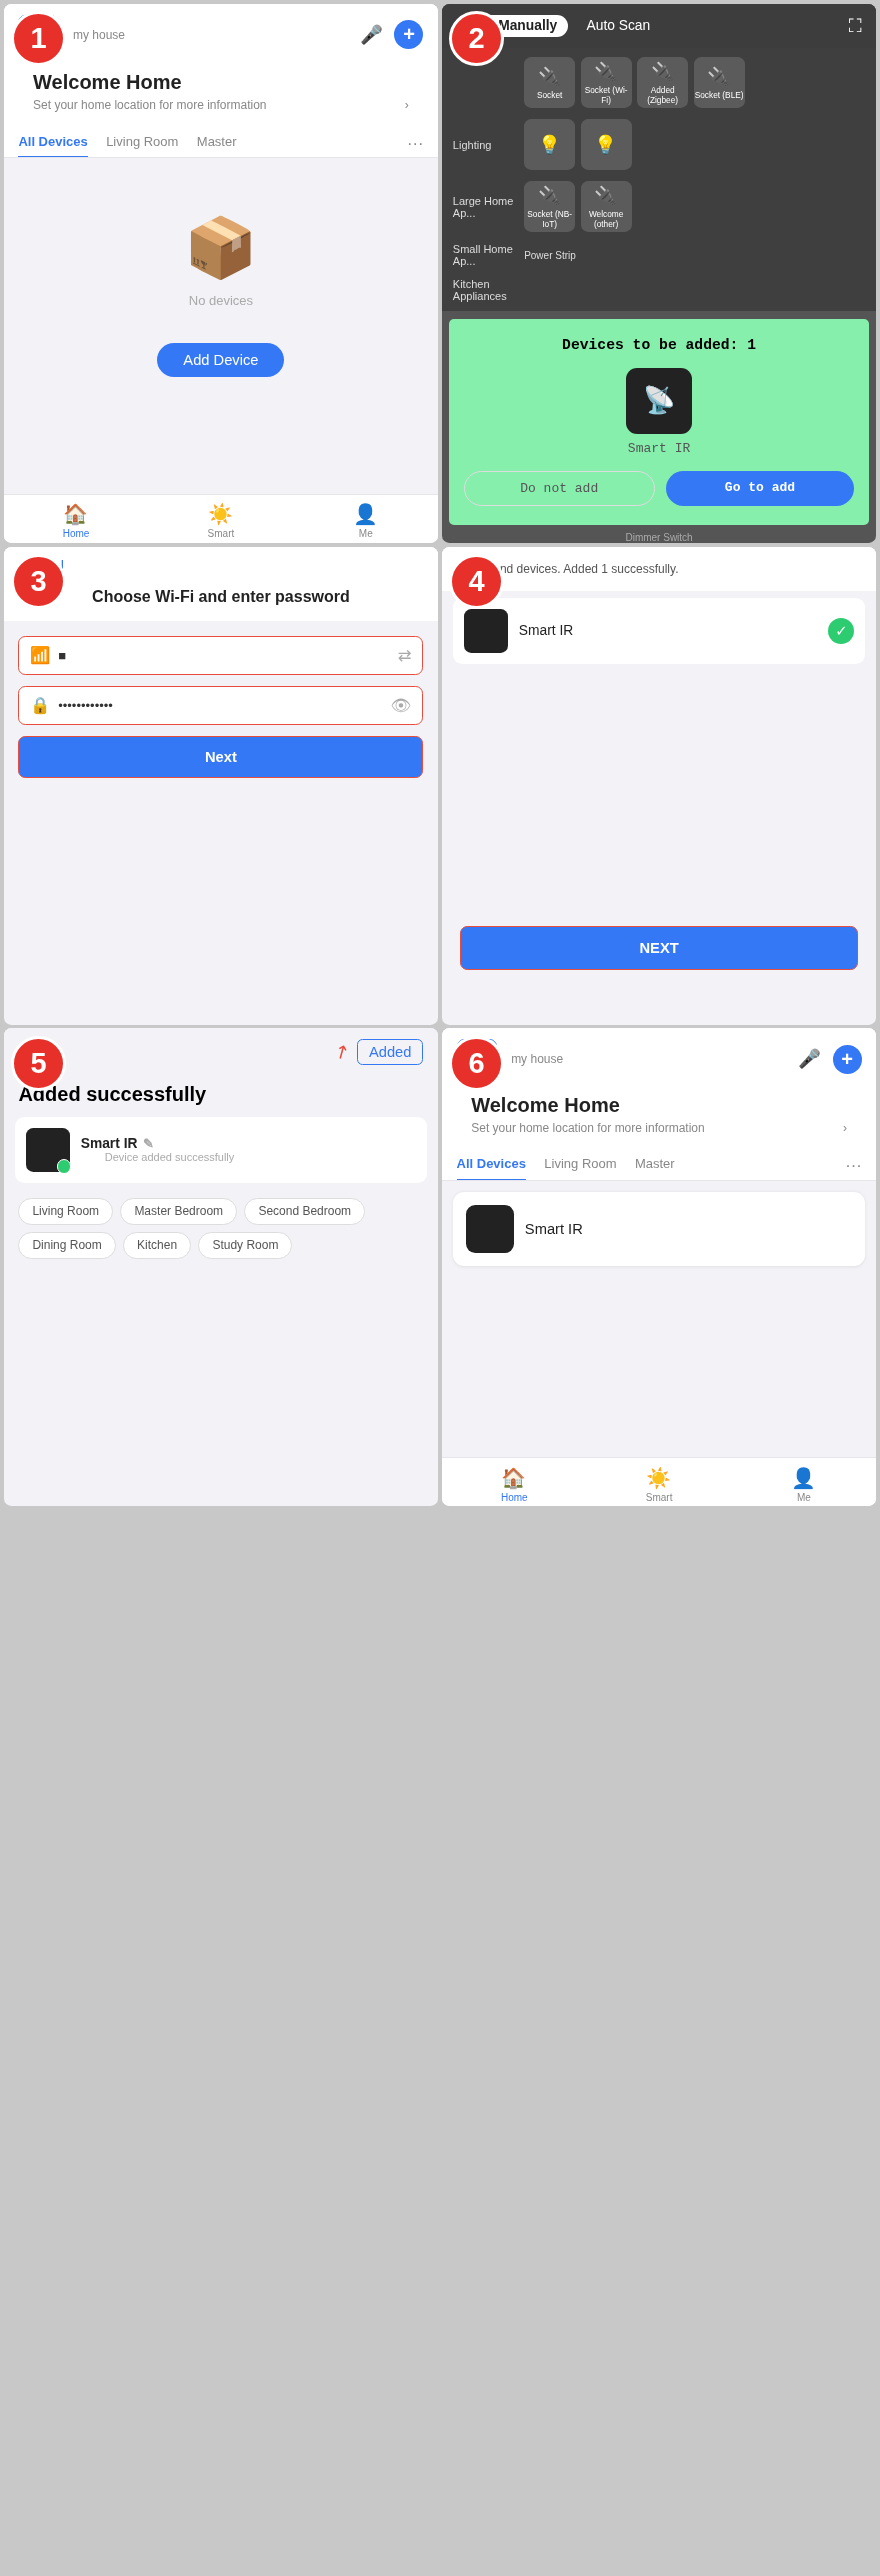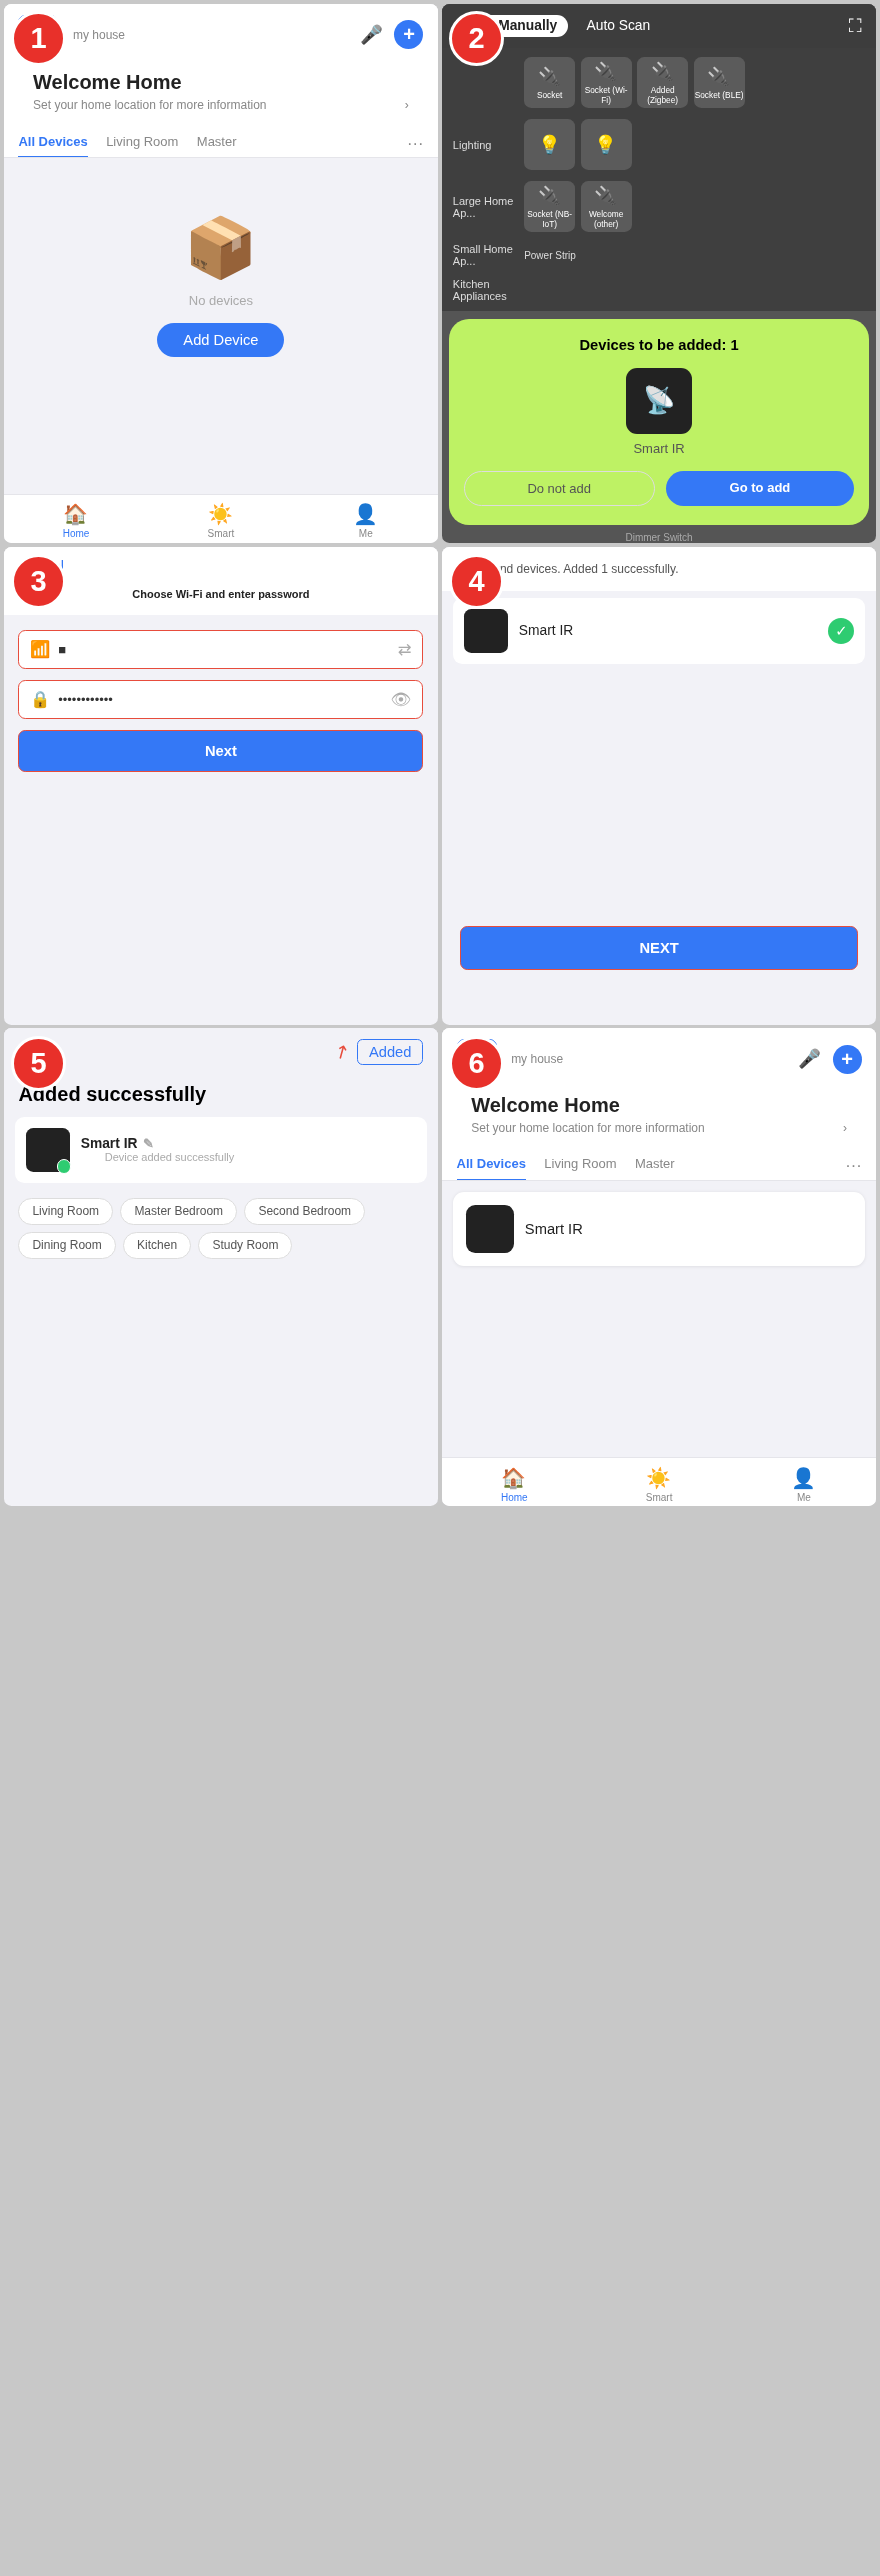--- a/index.html
+++ b/index.html
@@ -113,21 +113,21 @@
       padding: 55px 18.4px 18.4px;
     }
     .empty-icon {
       font-size: 59px;
       color: #ccc;
       margin-bottom: 11px;
     }
     .empty-text {
       font-size: 13px;
       color: #aaa;
-      margin-bottom: 15px;
+      margin-bottom: 35px;
     }
     .add-device-btn {
       background: #3478f6;
       color: white;
       padding: 9.2px 26px;
       border-radius: 20px;
       font-size: 14.7px;
       font-weight: 500;
     }
     .p1-bottom-nav {
@@ -203,24 +203,25 @@
       flex-direction: column;
       align-items: center;
       justify-content: center;
       color: white;
       font-size: 8.3px;
       text-align: center;
       gap: 1.8px;
     }
     .p2-item-icon { font-size: 18.4px; }
     .p2-modal {
-      background: #bef264;
+      background: #86efac;
       margin: 7.3px;
-      border-radius: 20px;
+      border-radius: 5px;
       padding: 18.4px 14.7px;
+      font-family: Liberation Mono, monospace;
     }
     .p2-modal-title {
       font-size: 14.7px;
       font-weight: bold;
       text-align: center;
       margin-bottom: 14.7px;
     }
     .p2-device-icon {
       width: 66px; height: 66px;
       background: #222;
@@ -275,21 +276,21 @@
       align-items: center;
       justify-content: space-between;
       padding: 11px 14.7px;
       background: white;
     }
     .p3-cancel {
       font-size: 14.7px;
       color: #3478f6;
     }
     .p3-title {
-      font-size: 11px;
+      font-size: 16px;
       font-weight: bold;
       color: #222;
       text-align: center;
       padding: 3.7px 14.7px 14.7px;
       background: white;
     }
     .p3-form {
       padding: 14.7px;
       display: flex;
       flex-direction: column;

